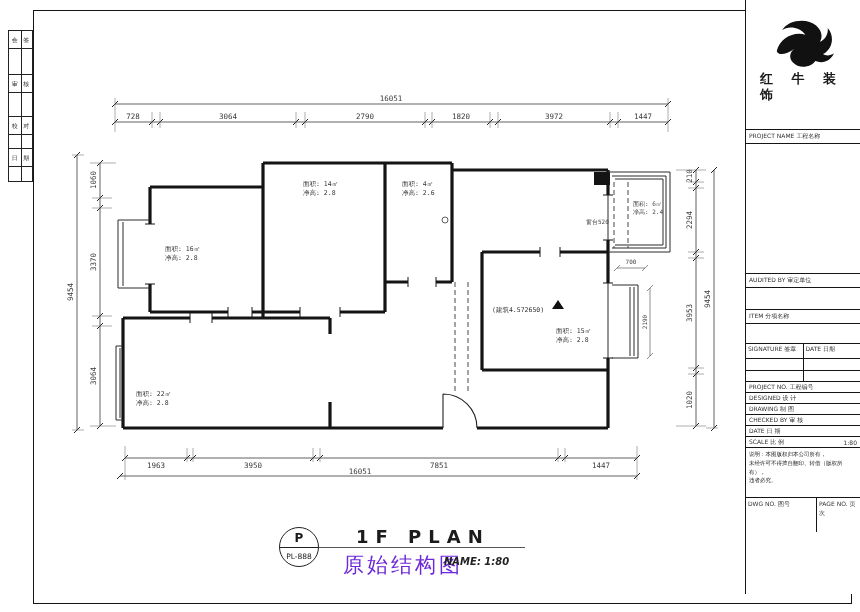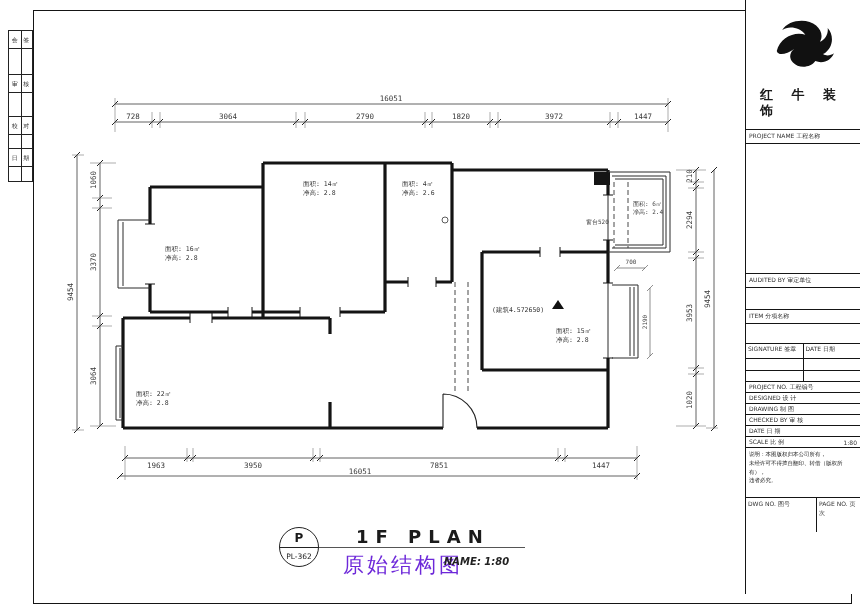--- a/index.html
+++ b/index.html
@@ -32,21 +32,21 @@
            letter-spacing:7px;color:#1b1b1b;font-family:"DejaVu Sans",sans-serif;}
   .tbar-cn{position:absolute;left:343px;top:551px;font-size:21px;letter-spacing:3px;
            font-family:"DejaVu Serif","DejaVu Sans",serif;color:#6d28d9;}
   .tbar-scale{position:absolute;left:444px;top:556px;font-size:10px;font-style:italic;font-weight:bold;color:#222;}
   
   .tblock{position:absolute;right:0;top:0;width:115px;height:594px;border-left:1.5px solid #151515;
           box-sizing:border-box;background:#fff;font-size:6px;}
   .tb{box-sizing:border-box;border-bottom:1.2px solid #151515;overflow:hidden;position:relative;}
   .tb-logo{height:130px;text-align:center;}
   .tb-logo svg{margin-top:14px;}
-  .logo-text{width:86px;margin:18px auto 0;font-size:13px;font-weight:bold;letter-spacing:7px;
+  .logo-text{width:86px;margin:2px auto 0;font-size:13px;font-weight:bold;letter-spacing:7px;
              font-family:"DejaVu Serif",serif;line-height:1.25;text-align:left;}
   .tb-thin{height:14px;padding:2px 3px;color:#333;}
   .tb-big{height:130px;} .tb-c22{height:22px;} .tb-c20{height:20px;}
   .tb-company{height:62px;padding:1px 2px;}
   .tb-company .hdr{color:#333;}
   .cline{text-align:center;font-size:6.8px;line-height:13px;color:#111;}
   .tb-stamp{height:38px;display:flex;}
   .tb-stamp .col{flex:1;border-right:1px solid #151515;display:flex;flex-direction:column;}
   .tb-stamp .col:last-child{border-right:none;}
   .tb-stamp .shdr{height:12px;padding:1px 2px;color:#333;border-bottom:1px solid #151515;}
@@ -198,21 +198,21 @@
     <g stroke="#444" stroke-width="0.6" fill="none">
       <path d="M650,288V356 M647,291L653,285 M647,359L653,353"></path>
     </g>
     <text class="smalltxt" x="647" y="322" text-anchor="middle" transform="rotate(-90,647,322)">2190</text>
   </svg>
 
   <div class="tbar-line"></div>
   <div class="tbar-bubble">
     <div class="bt">P</div>
     <div class="bline"></div>
-    <div class="bb">PL-362</div>
+    <div class="bb">PL-888</div>
   </div>
   <div class="tbar-en">1F PLAN</div>
   <div class="tbar-cn">原始结构图</div>
   <div class="tbar-scale">NAME: 1:80</div>
 
   <div class="tblock">
     <div class="tb tb-logo">
       <svg width="78" height="54" viewBox="0 0 100 70">
         <path fill="#111" d="M16,48 C20,30 40,22 53,27 C46,17 31,15 23,21 C31,7 56,5 67,15 C74,21 76,29 72,36 C79,33 83,26 82,18 C91,28 89,45 76,52 C80,55 86,54 90,51 C87,60 76,65 66,61 C60,70 44,71 37,63 C31,57 33,49 39,45 C29,52 18,55 16,48 Z"></path>
       </svg>

